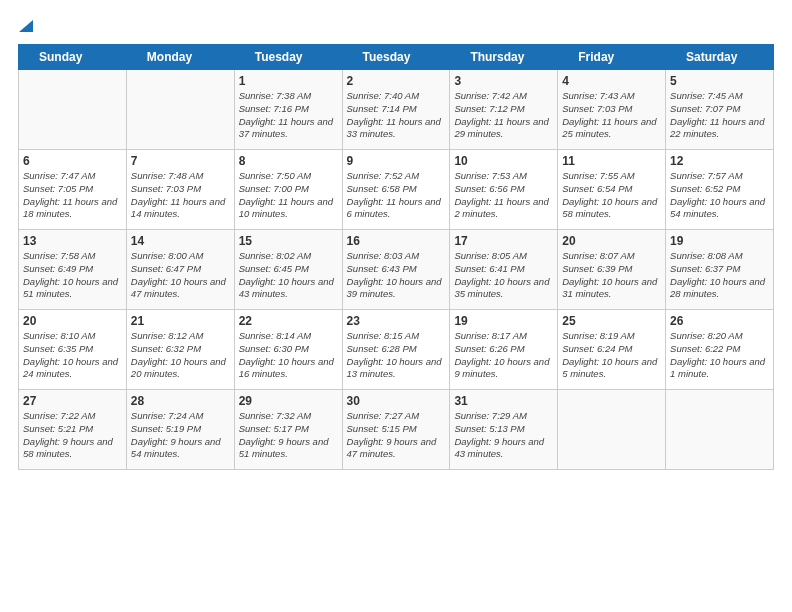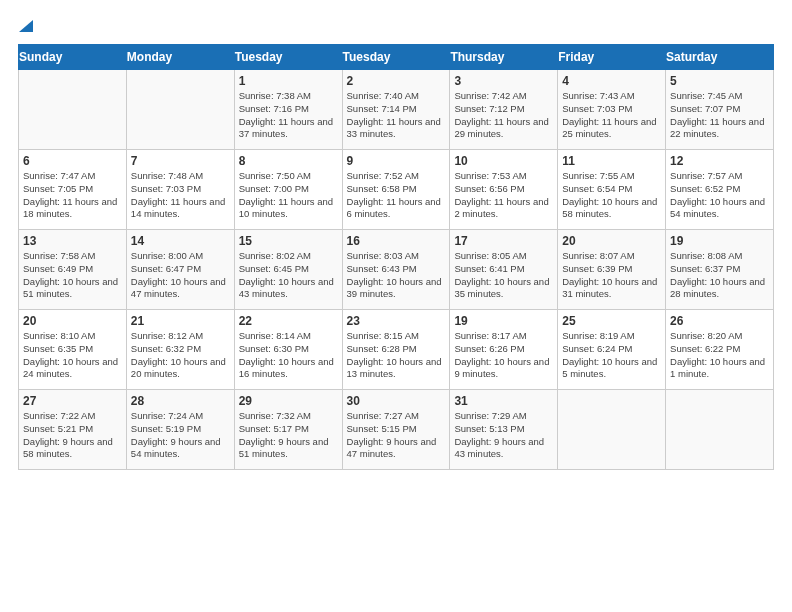--- a/index.html
+++ b/index.html
@@ -42,21 +42,21 @@
     table {
       width: 100%;
       border-collapse: collapse;
       table-layout: fixed;
     }
     thead th {
       background: #1a6fb5;
       color: #fff;
       font-size: 12px;
       font-weight: bold;
-      padding: 5px 0;
+      padding: 5px 20px;
       text-align: left;
       border: 1px solid #1a6fb5;
     }
     tbody td {
       border: 1px solid #ccc;
       vertical-align: top;
       padding: 4px 4px;
       font-size: 10px;
       color: #333;
       height: 80px;
@@ -71,20 +71,21 @@
       font-size: 12px;
       font-weight: bold;
       color: #333;
       display: block;
       margin-bottom: 2px;
     }
     .day-detail {
       font-size: 9.5px;
       color: #444;
       line-height: 1.35;
+      font-style: italic;
     }
     .logo-row {
       display: flex;
       align-items: center;
     }
     .logo-text-general { color: #333; font-size: 19px; font-weight: bold; }
     .logo-text-blue { color: #1a6fb5; font-size: 19px; font-weight: bold; }
     .logo-arrow {
       display: inline-block;
       margin-left: 1px;

